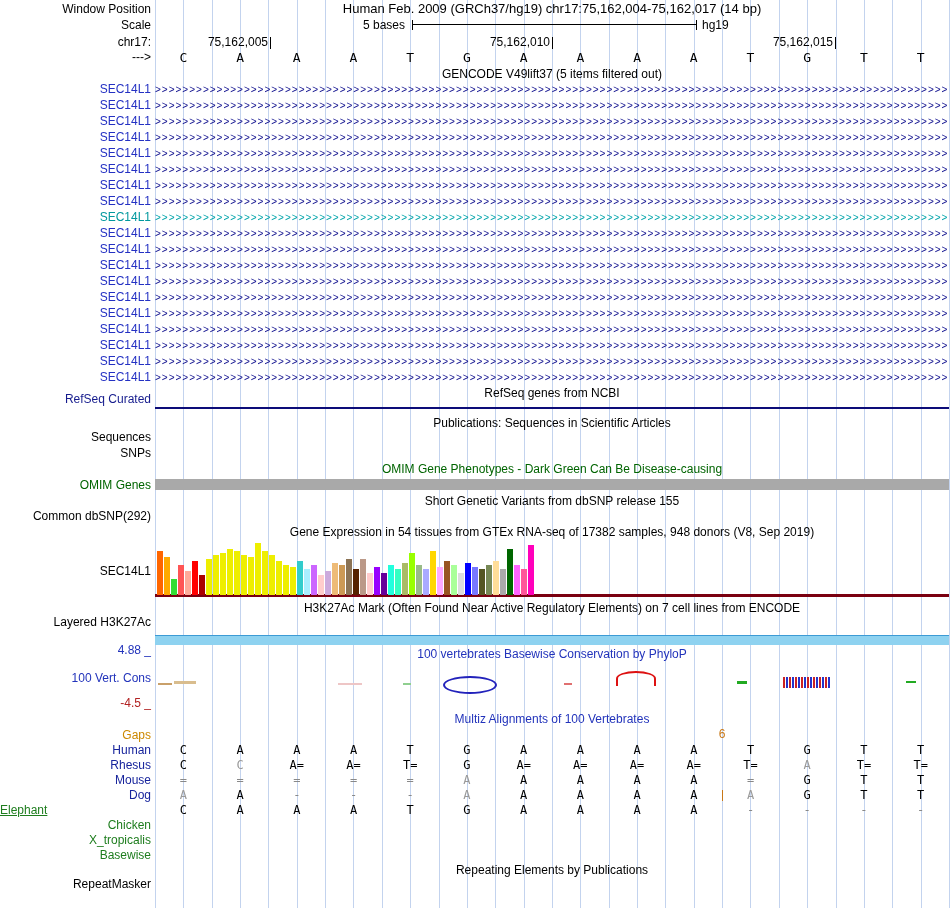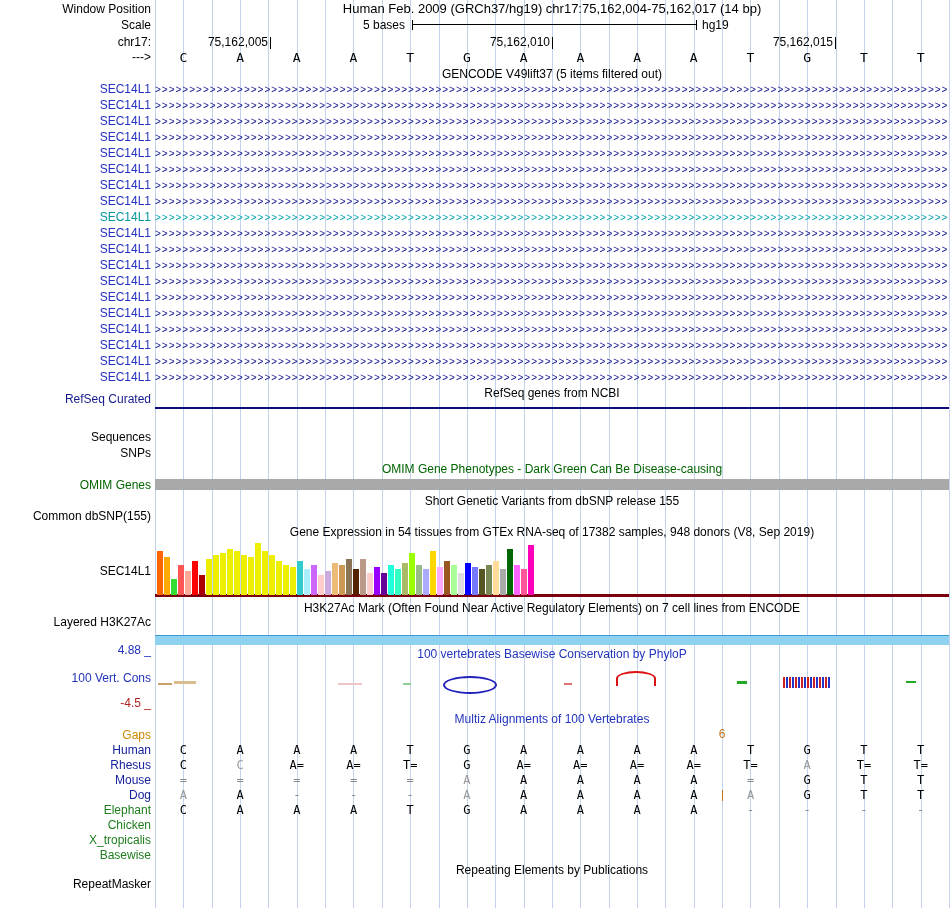--- a/index.html
+++ b/index.html
@@ -35,29 +35,30 @@
 
   <div class="lab" style="top:35px">chr17:</div>
   <div class="lab" style="top:50px">---&gt;</div>
 
   <div class="ctitle" style="top:67px">GENCODE V49lift37 (5 items filtered out)</div>
 
   <div class="ctitle" style="top:386px">RefSeq genes from NCBI</div>
   <div class="lab" style="top:392px;color:#151b8d">RefSeq Curated</div>
   <div class="abs" style="left:155px;top:407px;width:794px;height:2px;background:#0c0c78"></div>
 
+  <div class="ctitle" style="top:416px">Publications: Sequences in Scientific Articles</div>
   <div class="lab" style="top:430px">Sequences</div>
   <div class="lab" style="top:446px">SNPs</div>
 
   <div class="ctitle" style="top:462px;color:#006400">OMIM Gene Phenotypes - Dark Green Can Be Disease-causing</div>
   <div class="lab" style="top:478px;color:#006400">OMIM Genes</div>
   <div class="abs" style="left:155px;top:479px;width:794px;height:11px;background:#a9a9a9"></div>
 
   <div class="ctitle" style="top:494px">Short Genetic Variants from dbSNP release 155</div>
-  <div class="lab" style="top:509px">Common dbSNP(155)</div>
+  <div class="lab" style="top:509px">Common dbSNP(292)</div>
 
   <div class="ctitle" style="top:525px">Gene Expression in 54 tissues from GTEx RNA-seq of 17382 samples, 948 donors (V8, Sep 2019)</div>
   <div class="lab" style="top:564px">SEC14L1</div>
   <div class="abs" style="left:155px;top:594px;width:794px;height:3px;background:#7a0010"></div>
 
   <div class="ctitle" style="top:601px">H3K27Ac Mark (Often Found Near Active Regulatory Elements) on 7 cell lines from ENCODE</div>
   <div class="lab" style="top:615px">Layered H3K27Ac</div>
   <div class="abs" style="left:155px;top:635px;width:794px;height:9px;background:#8ed2f0;border-top:1px solid #3d9bd5"></div>
 
   <div class="lab" style="top:643px;color:#2233bb">4.88 _</div>
@@ -247,21 +248,21 @@
     <div class="abs mono" style="left: 466.929px; top: 788px; transform: translateX(-50%); color: rgb(153, 153, 153);">A</div>
     <div class="abs mono" style="left: 523.643px; top: 788px; transform: translateX(-50%); color: rgb(0, 0, 0);">A</div>
     <div class="abs mono" style="left: 580.357px; top: 788px; transform: translateX(-50%); color: rgb(0, 0, 0);">A</div>
     <div class="abs mono" style="left: 637.071px; top: 788px; transform: translateX(-50%); color: rgb(0, 0, 0);">A</div>
     <div class="abs mono" style="left: 693.786px; top: 788px; transform: translateX(-50%); color: rgb(0, 0, 0);">A</div>
     <div class="abs mono" style="left: 750.5px; top: 788px; transform: translateX(-50%); color: rgb(153, 153, 153);">A</div>
     <div class="abs mono" style="left: 807.214px; top: 788px; transform: translateX(-50%); color: rgb(0, 0, 0);">G</div>
     <div class="abs mono" style="left: 863.929px; top: 788px; transform: translateX(-50%); color: rgb(0, 0, 0);">T</div>
     <div class="abs mono" style="left: 920.643px; top: 788px; transform: translateX(-50%); color: rgb(0, 0, 0);">T</div>
     <div class="abs" style="left: 722px; top: 790px; width: 1px; height: 11px; background: rgb(200, 120, 24);"></div>
-    <div class="abs" style="left: 0px; top: 803px; width: 151px; text-align: right; color: rgb(30, 125, 30);">Elephant</div>
+    <div class="abs" style="left: 0px; top: 803px; width: 151px; text-align: left; color: rgb(30, 125, 30); text-decoration: underline;">Elephant</div>
     <div class="abs mono" style="left: 183.357px; top: 803px; transform: translateX(-50%); color: rgb(0, 0, 0);">C</div>
     <div class="abs mono" style="left: 240.071px; top: 803px; transform: translateX(-50%); color: rgb(0, 0, 0);">A</div>
     <div class="abs mono" style="left: 296.786px; top: 803px; transform: translateX(-50%); color: rgb(0, 0, 0);">A</div>
     <div class="abs mono" style="left: 353.5px; top: 803px; transform: translateX(-50%); color: rgb(0, 0, 0);">A</div>
     <div class="abs mono" style="left: 410.214px; top: 803px; transform: translateX(-50%); color: rgb(0, 0, 0);">T</div>
     <div class="abs mono" style="left: 466.929px; top: 803px; transform: translateX(-50%); color: rgb(0, 0, 0);">G</div>
     <div class="abs mono" style="left: 523.643px; top: 803px; transform: translateX(-50%); color: rgb(0, 0, 0);">A</div>
     <div class="abs mono" style="left: 580.357px; top: 803px; transform: translateX(-50%); color: rgb(0, 0, 0);">A</div>
     <div class="abs mono" style="left: 637.071px; top: 803px; transform: translateX(-50%); color: rgb(0, 0, 0);">A</div>
     <div class="abs mono" style="left: 693.786px; top: 803px; transform: translateX(-50%); color: rgb(0, 0, 0);">A</div>

